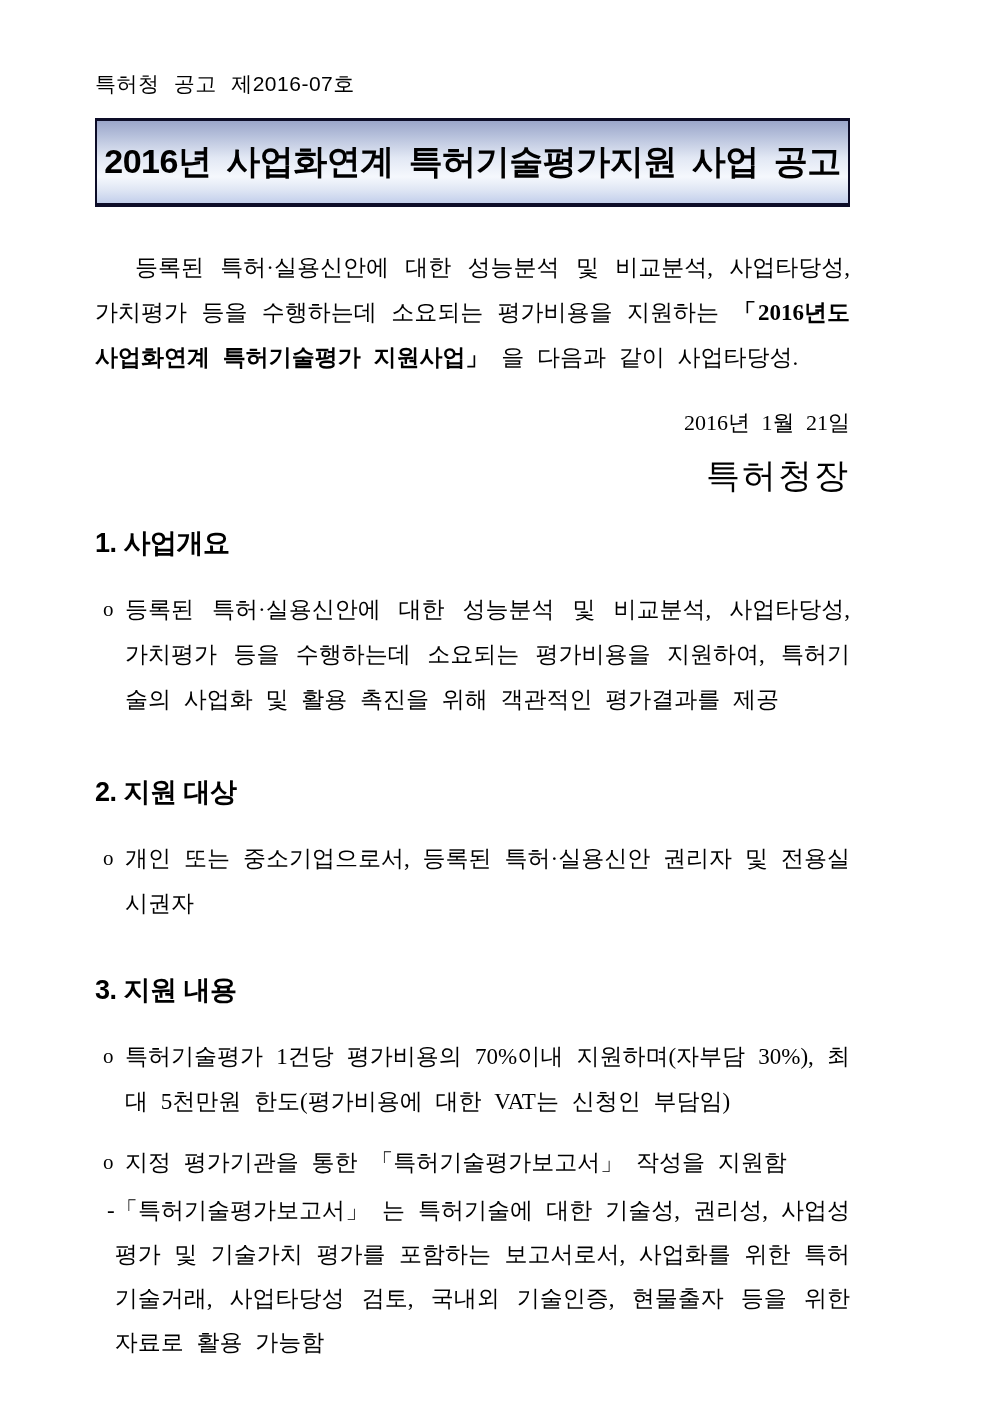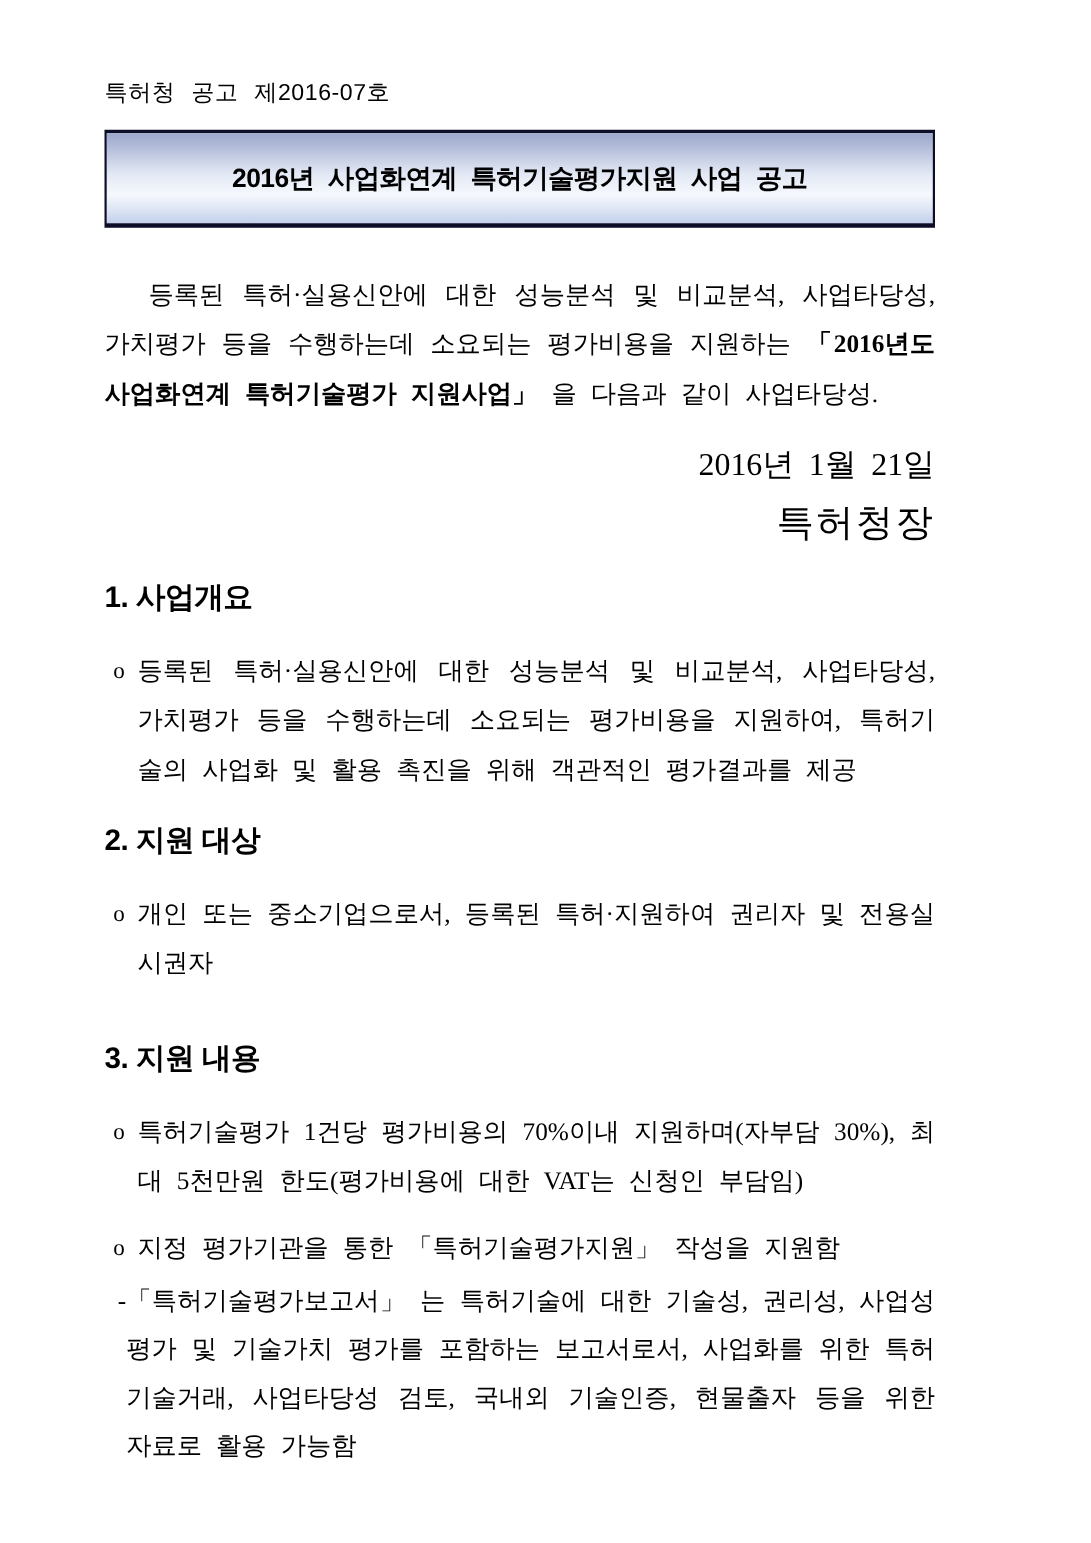--- a/index.html
+++ b/index.html
@@ -40,42 +40,42 @@
       #e2e8f4 45%,
       #f5f8fd 68%,
       #dfe6f4 84%,
       #c3cfeb 100%);
     display: flex;
     align-items: center;
     justify-content: center;
   }
   .banner-title {
     font-family: "Liberation Sans", "DejaVu Sans", sans-serif;
-    font-size: 24px;
+    font-size: 34px;
     font-weight: bold;
     letter-spacing: -0.5px;
     word-spacing: 6px;
     color: #000000;
     white-space: nowrap;
   }
   
   .intro {
     margin-top: 38px;
     font-size: 23px;
     line-height: 45px;
     text-align: justify;
     word-spacing: 7px;
     text-indent: 40px;
   }
   .intro .bold { font-weight: bold; }
   
   .date-line {
     margin-top: 12px;
     text-align: right;
-    font-size: 29px;
+    font-size: 22px;
     line-height: 40px;
     word-spacing: 6px;
   }
   .signature-line {
     margin-top: 14px;
     text-align: right;
     font-size: 34px;
     line-height: 38px;
     letter-spacing: 2px;
   }
@@ -137,36 +137,36 @@
 
   <div>
     <h2 class="section-heading s1" style="margin:30px 0 0 0;">1. 사업개요</h2>
     <div class="bullet">
       <span class="bullet-marker">o</span>
       <span class="bullet-text">등록된 특허·실용신안에 대한 성능분석 및 비교분석, 사업타당성, 가치평가 등을 수행하는데 소요되는 평가비용을 지원하여, 특허기술의 사업화 및 활용 촉진을 위해 객관적인 평가결과를 제공</span>
     </div>
   </div>
 
   <div>
-    <h2 class="section-heading s2" style="margin:24px 0 0 0;">2. 지원 대상</h2>
+    <h2 class="section-heading s2" style="margin:52px 0 0 0;">2. 지원 대상</h2>
     <div class="bullet">
       <span class="bullet-marker">o</span>
-      <span class="bullet-text">개인 또는 중소기업으로서, 등록된 특허·지원하여 권리자 및 전용실시권자</span>
+      <span class="bullet-text">개인 또는 중소기업으로서, 등록된 특허·실용신안 권리자 및 전용실시권자</span>
     </div>
   </div>
 
   <div>
     <h2 class="section-heading s3" style="margin:46px 0 16px 0;">3. 지원 내용</h2>
     <div class="bullet">
       <span class="bullet-marker">o</span>
       <span class="bullet-text">특허기술평가 1건당 평가비용의 70%이내 지원하며(자부담 30%), 최대 5천만원 한도(평가비용에 대한 VAT는 신청인 부담임)</span>
     </div>
     <div class="bullet">
       <span class="bullet-marker">o</span>
-      <span class="bullet-text">지정 평가기관을 통한 「특허기술평가지원」 작성을 지원함</span>
+      <span class="bullet-text">지정 평가기관을 통한 「특허기술평가보고서」 작성을 지원함</span>
     </div>
     <div class="bullet sub">
       <span class="bullet-marker">-</span>
       <span class="bullet-text">「특허기술평가보고서」 는 특허기술에 대한 기술성, 권리성, 사업성 평가 및 기술가치 평가를 포함하는 보고서로서, 사업화를 위한 특허기술거래, 사업타당성 검토, 국내외 기술인증, 현물출자 등을 위한 자료로 활용 가능함</span>
     </div>
   </div>
 
 </div>
 
 </body></html>

